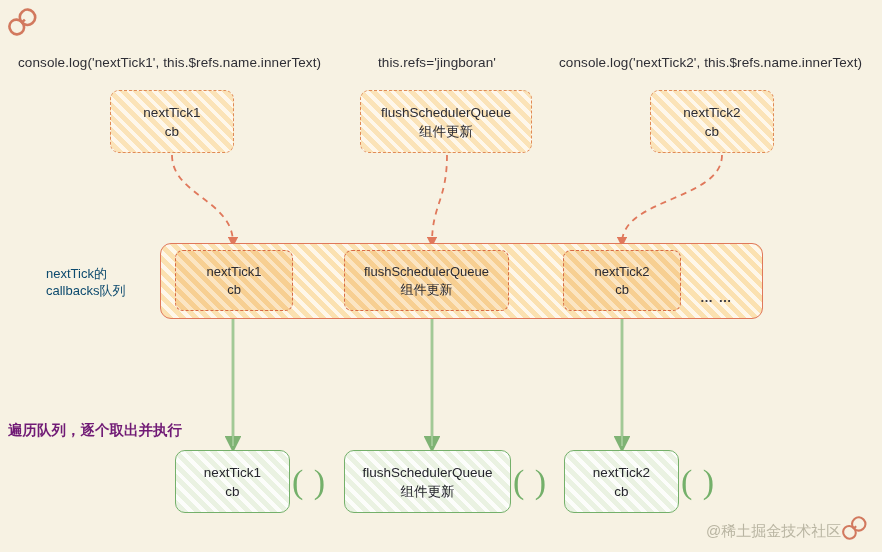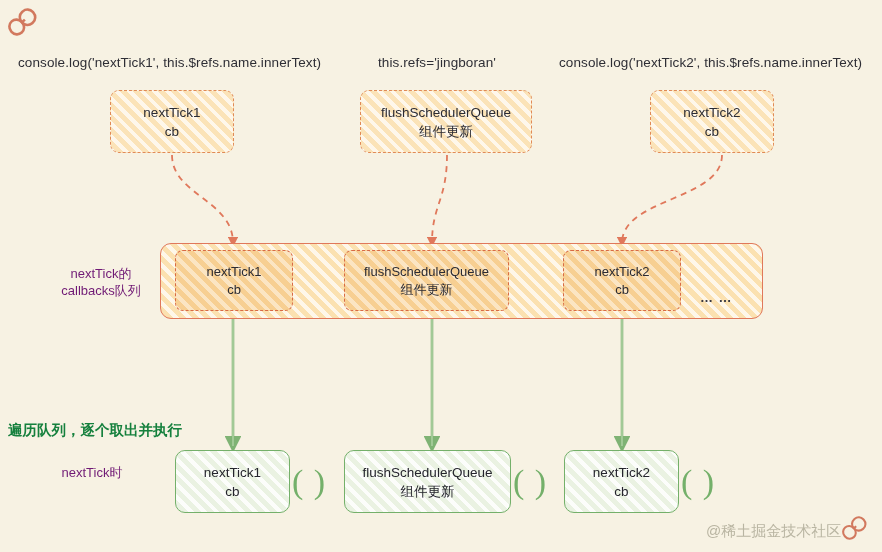--- a/index.html
+++ b/index.html
@@ -30,30 +30,30 @@
   .caption {
     position: absolute;
     font-size: 13.5px;
     color: #2e2e35;
     white-space: nowrap;
     letter-spacing: 0.1px;
   }
   .side-label {
     position: absolute;
     font-size: 13px;
-    color: #701a75;
-    text-align: center;
+    color: #0c4a6e;
+    text-align: left;
     line-height: 17px;
     white-space: nowrap;
   }
   .heading-cn {
     position: absolute;
     font-size: 14.5px;
     font-weight: bold;
-    color: #15803d;
+    color: #701a75;
     white-space: nowrap;
   }
 
   
   .obox {
     position: absolute;
     border: 1.6px dashed #e08a57;
     border-radius: 9px;
     background-color: #fbe3b8;
     background-image: repeating-linear-gradient(
@@ -261,21 +261,20 @@
   <div class="qbox" style="left:563px; top:250px; width:118px; height:61px;">
     <span class="line">nextTick2</span>
     <span class="line">cb</span>
   </div>
 
   <div id="queue-ellipsis">… …</div>
 
   <div class="heading-cn" style="left:8px; top:421px;">遍历队列，逐个取出并执行</div>
 
   <div class="side-label" style="left:22px; top:464px; width:140px;">
-    <div>nextTick时</div>
   </div>
 
   <div class="gbox" style="left:175px; top:450px; width:115px; height:63px;">
     <span class="line">nextTick1</span>
     <span class="line">cb</span>
   </div>
   <div class="paren" style="left:292px; top:465px;">( )</div>
 
   <div class="gbox" style="left:344px; top:450px; width:167px; height:63px;">
     <span class="line">flushSchedulerQueue</span>

